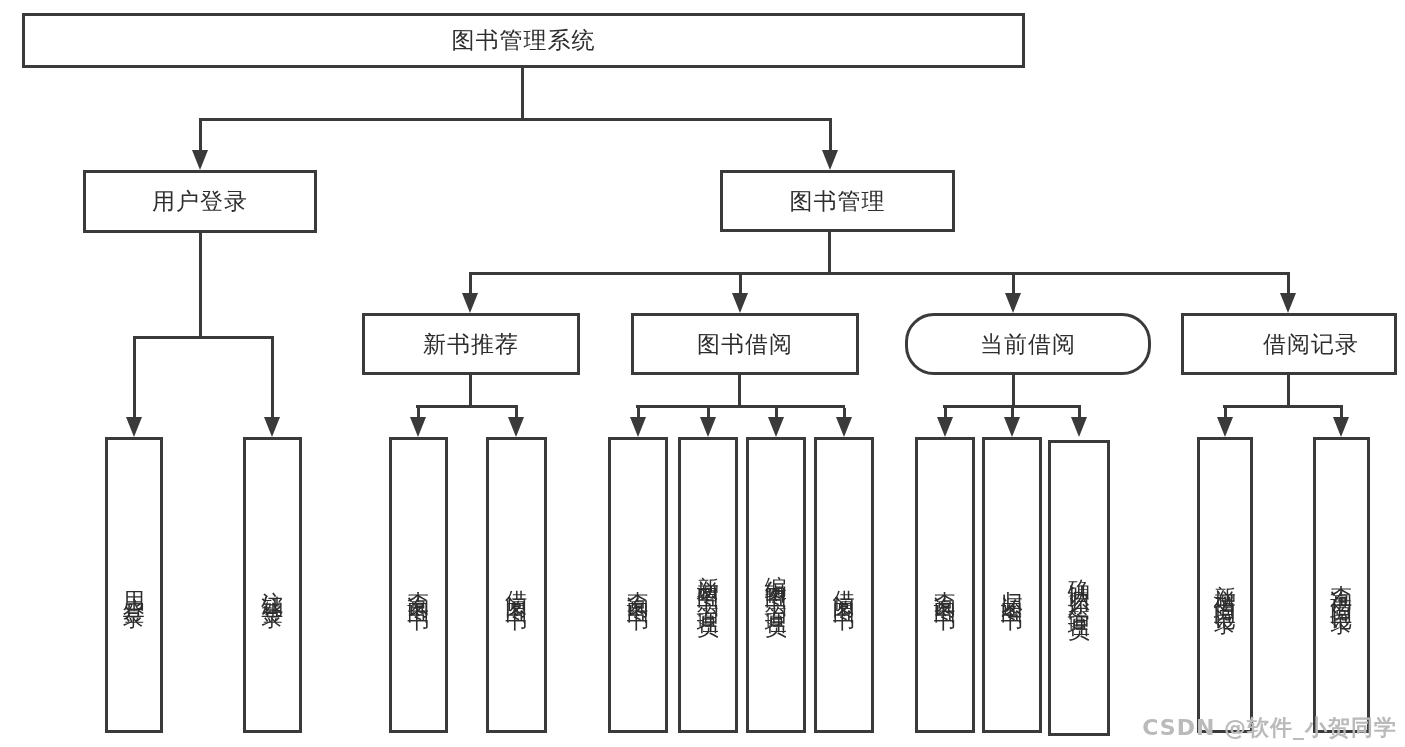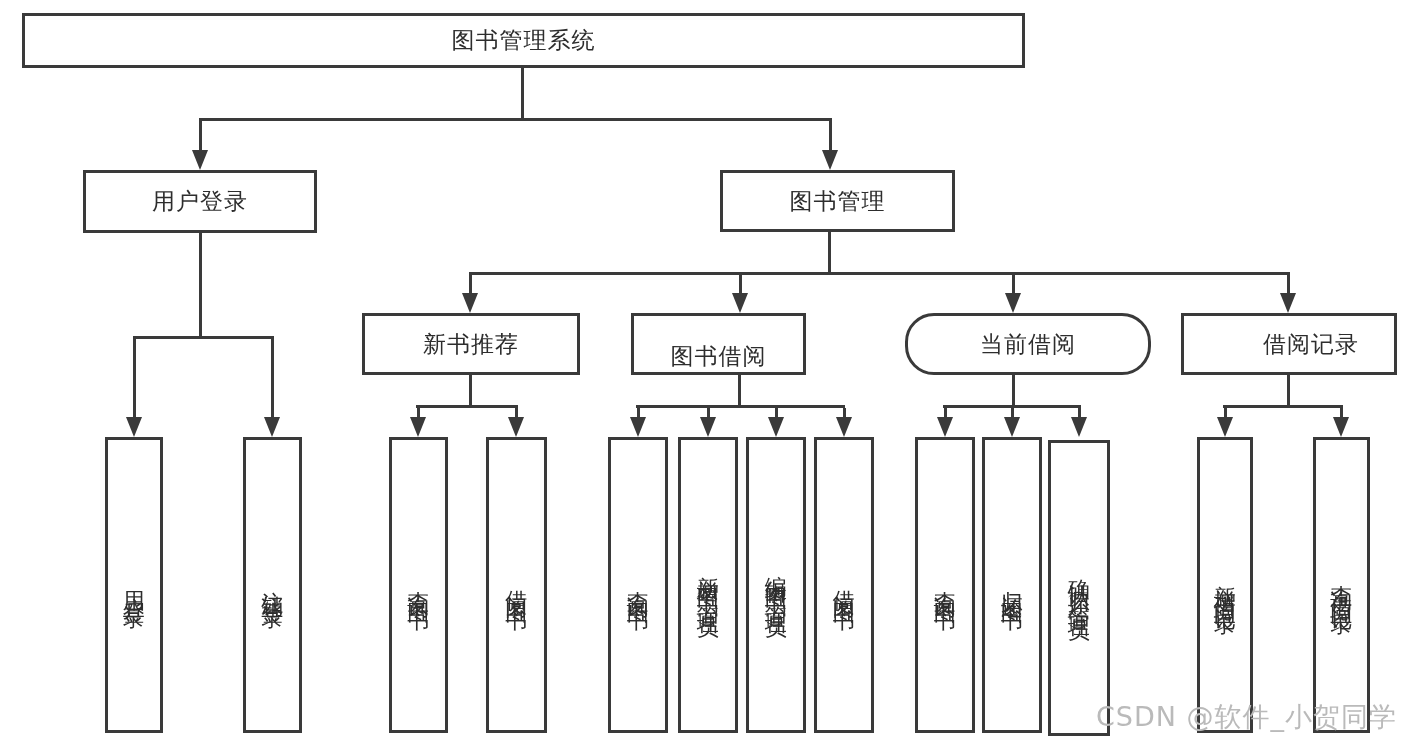--- a/index.html
+++ b/index.html
@@ -45,25 +45,26 @@
   .hline{position:absolute;height:3px;background:#3a3a3a;}
   .arrow{
     position:absolute;
     width:0;height:0;
     border-left:8px solid transparent;
     border-right:8px solid transparent;
     border-top:20px solid #3a3a3a;
   }
   .watermark{
     position:absolute;
-    right:8px;bottom:12px;
-    font-size:27px;
+    right:8px;bottom:4px;
+    font-size:22px;
     color:#bababa;
     letter-spacing:1px;
     white-space:nowrap;
+    font-weight:bold;
   }
 </style>
 </head>
 <body>
 
 <div id="stage">
 
   <div class="box" style="left:22px;top:13px;width:1003px;height:55px;">
     <span>图书管理系统</span>
   </div>
@@ -96,21 +97,21 @@
   <div class="vline" style="left:739px;top:275px;height:22px;"></div>
   <div class="arrow" style="left:732px;top:293px;"></div>
   <div class="vline" style="left:1012px;top:275px;height:22px;"></div>
   <div class="arrow" style="left:1005px;top:293px;"></div>
   <div class="vline" style="left:1287px;top:275px;height:22px;"></div>
   <div class="arrow" style="left:1280px;top:293px;"></div>
 
   <div class="box" style="left:362px;top:313px;width:218px;height:62px;">
     <span>新书推荐</span>
   </div>
-  <div class="box" style="left:631px;top:313px;width:175px;height:62px;align-items:flex-end;">
+  <div class="box" style="left:631px;top:313px;width:228px;height:62px;">
     <span>图书借阅</span>
   </div>
   <div class="box" style="left:905px;top:313px;width:246px;height:62px;border-radius:29px;">
     <span>当前借阅</span>
   </div>
   <div class="box" style="left:1181px;top:313px;width:216px;height:62px;padding-left:44px;">
     <span>借阅记录</span>
   </div>
 
   <div class="vline" style="left:469px;top:375px;height:32px;"></div>

